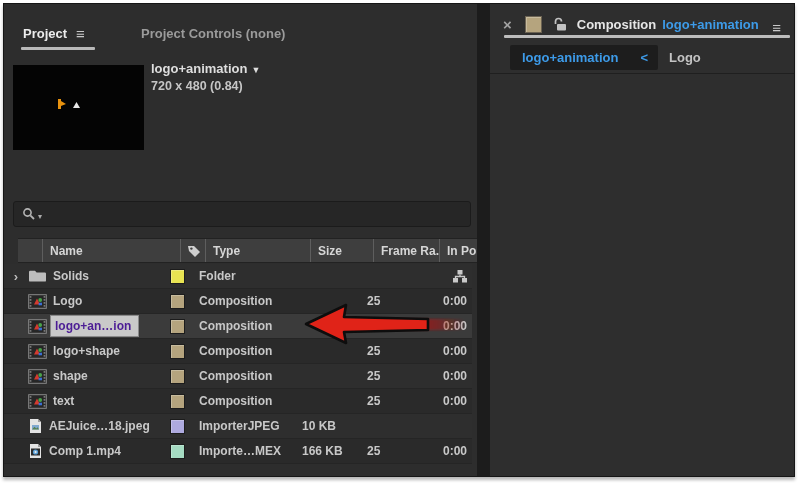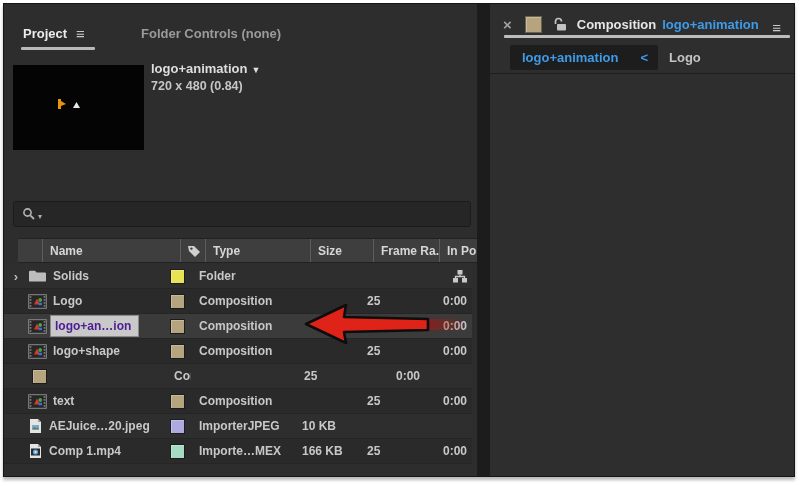--- a/index.html
+++ b/index.html
@@ -96,21 +96,21 @@
 <div class="app">
 
   <div class="left-panel">
 
     <div class="lp-tabbar">
       <div class="lp-tab-project">
         <span class="tab active">Project</span>
         <span class="menu-icon">≡</span>
       </div>
       <div class="lp-tab-underline"></div>
-      <div class="lp-tab-effects tab">Folder Controls (none)</div>
+      <div class="lp-tab-effects tab">Project Controls (none)</div>
     </div>
 
     <div class="thumb">
       <div class="thumb-glyphs">
         <svg width="13" height="13" viewBox="0 0 13 13">
           <path d="M2 1 L2 11 L5 11 L5 8 L10 6 L5 3 L5 1 Z" fill="#e8920f"></path>
         </svg>
         <svg width="9" height="8" viewBox="0 0 9 8">
           <path d="M4.5 1 L8 7 L1 7 Z" fill="#e8e8e8"></path>
         </svg>
@@ -252,67 +252,84 @@
             <span class="swatch" style="background-color: rgb(181, 164, 126);"></span>
           </div>
         <div class="cell typec">Composition</div>
         <div class="cell sizec"></div>
         <div class="cell frc">25</div>
         <div class="cell ipc">0:00</div>
       </div>
 
       <div class="row alt grid-cols">
         <div class="cell disc"></div>
-        <div class="cell">
-            <span class="swatch" style="background-color: rgb(181, 164, 126);"></span>
-          </div>
-        <div class="cell typec">Composition</div>
-        <div class="cell sizec"></div>
-        <div class="cell frc">25</div>
-        <div class="cell ipc">0:00</div>
-      </div>
-
-      <div class="row grid-cols">
-        <div class="cell disc"></div>
         <div class="cell namec">
           <svg width="19" height="15" viewBox="0 0 19 15">
             <rect x="0.7" y="0.7" width="17.6" height="13.6" fill="#262626" stroke="#8a8a8a" stroke-width="1"></rect>
             <rect x="1.6" y="2" width="1.8" height="1.8" fill="#777"></rect>
               <rect x="1.6" y="5" width="1.8" height="1.8" fill="#777"></rect>
               <rect x="1.6" y="8" width="1.8" height="1.8" fill="#777"></rect>
               <rect x="1.6" y="11" width="1.8" height="1.8" fill="#777"></rect>
             <rect x="15.6" y="2" width="1.8" height="1.8" fill="#777"></rect>
               <rect x="15.6" y="5" width="1.8" height="1.8" fill="#777"></rect>
               <rect x="15.6" y="8" width="1.8" height="1.8" fill="#777"></rect>
               <rect x="15.6" y="11" width="1.8" height="1.8" fill="#777"></rect>
             <path d="M6 10.5 L9 4.5 L12 10.5 Z" fill="#d43b2e"></path>
             <circle cx="12.2" cy="6" r="1.9" fill="#4aa34a"></circle>
             <rect x="10.6" y="8.7" width="3.4" height="2.6" fill="#3b6fd4"></rect>
           </svg>
+          <span class="name-label">shape</span>
+        </div>
+        <div class="cell">
+            <span class="swatch" style="background-color: rgb(181, 164, 126);"></span>
+          </div>
+        <div class="cell typec">Composition</div>
+        <div class="cell sizec"></div>
+        <div class="cell frc">25</div>
+        <div class="cell ipc">0:00</div>
+      </div>
+
+      <div class="row grid-cols">
+        <div class="cell disc"></div>
+        <div class="cell namec">
+          <svg width="19" height="15" viewBox="0 0 19 15">
+            <rect x="0.7" y="0.7" width="17.6" height="13.6" fill="#262626" stroke="#8a8a8a" stroke-width="1"></rect>
+            <rect x="1.6" y="2" width="1.8" height="1.8" fill="#777"></rect>
+              <rect x="1.6" y="5" width="1.8" height="1.8" fill="#777"></rect>
+              <rect x="1.6" y="8" width="1.8" height="1.8" fill="#777"></rect>
+              <rect x="1.6" y="11" width="1.8" height="1.8" fill="#777"></rect>
+            <rect x="15.6" y="2" width="1.8" height="1.8" fill="#777"></rect>
+              <rect x="15.6" y="5" width="1.8" height="1.8" fill="#777"></rect>
+              <rect x="15.6" y="8" width="1.8" height="1.8" fill="#777"></rect>
+              <rect x="15.6" y="11" width="1.8" height="1.8" fill="#777"></rect>
+            <path d="M6 10.5 L9 4.5 L12 10.5 Z" fill="#d43b2e"></path>
+            <circle cx="12.2" cy="6" r="1.9" fill="#4aa34a"></circle>
+            <rect x="10.6" y="8.7" width="3.4" height="2.6" fill="#3b6fd4"></rect>
+          </svg>
           <span class="name-label">text</span>
         </div>
         <div class="cell">
             <span class="swatch" style="background-color: rgb(181, 164, 126);"></span>
           </div>
         <div class="cell typec">Composition</div>
         <div class="cell sizec"></div>
         <div class="cell frc">25</div>
         <div class="cell ipc">0:00</div>
       </div>
 
       <div class="row alt grid-cols">
         <div class="cell disc"></div>
         <div class="cell namec">
           <svg width="15" height="16" viewBox="0 0 15 16">
             <path d="M2 1 L10 1 L13 4 L13 15 L2 15 Z" fill="#e4e4e4"></path>
             <path d="M10 1 L10 4 L13 4 Z" fill="#9d9d9d"></path>
             <rect x="4" y="7" width="7" height="4.5" fill="#7fa8d0"></rect>
             <path d="M4 11.5 L6.5 8.8 L8.2 10.6 L9.6 9.3 L11 11.5 Z" fill="#57804f"></path>
           </svg>
-          <span class="name-label">AEJuice…20.jpeg</span>
+          <span class="name-label">AEJuice…18.jpeg</span>
         </div>
         <div class="cell">
             <span class="swatch" style="background-color: rgb(174, 170, 223);"></span>
           </div>
         <div class="cell typec">ImporterJPEG</div>
         <div class="cell sizec">10 KB</div>
         <div class="cell frc"></div>
         <div class="cell ipc"></div>
       </div>
 

